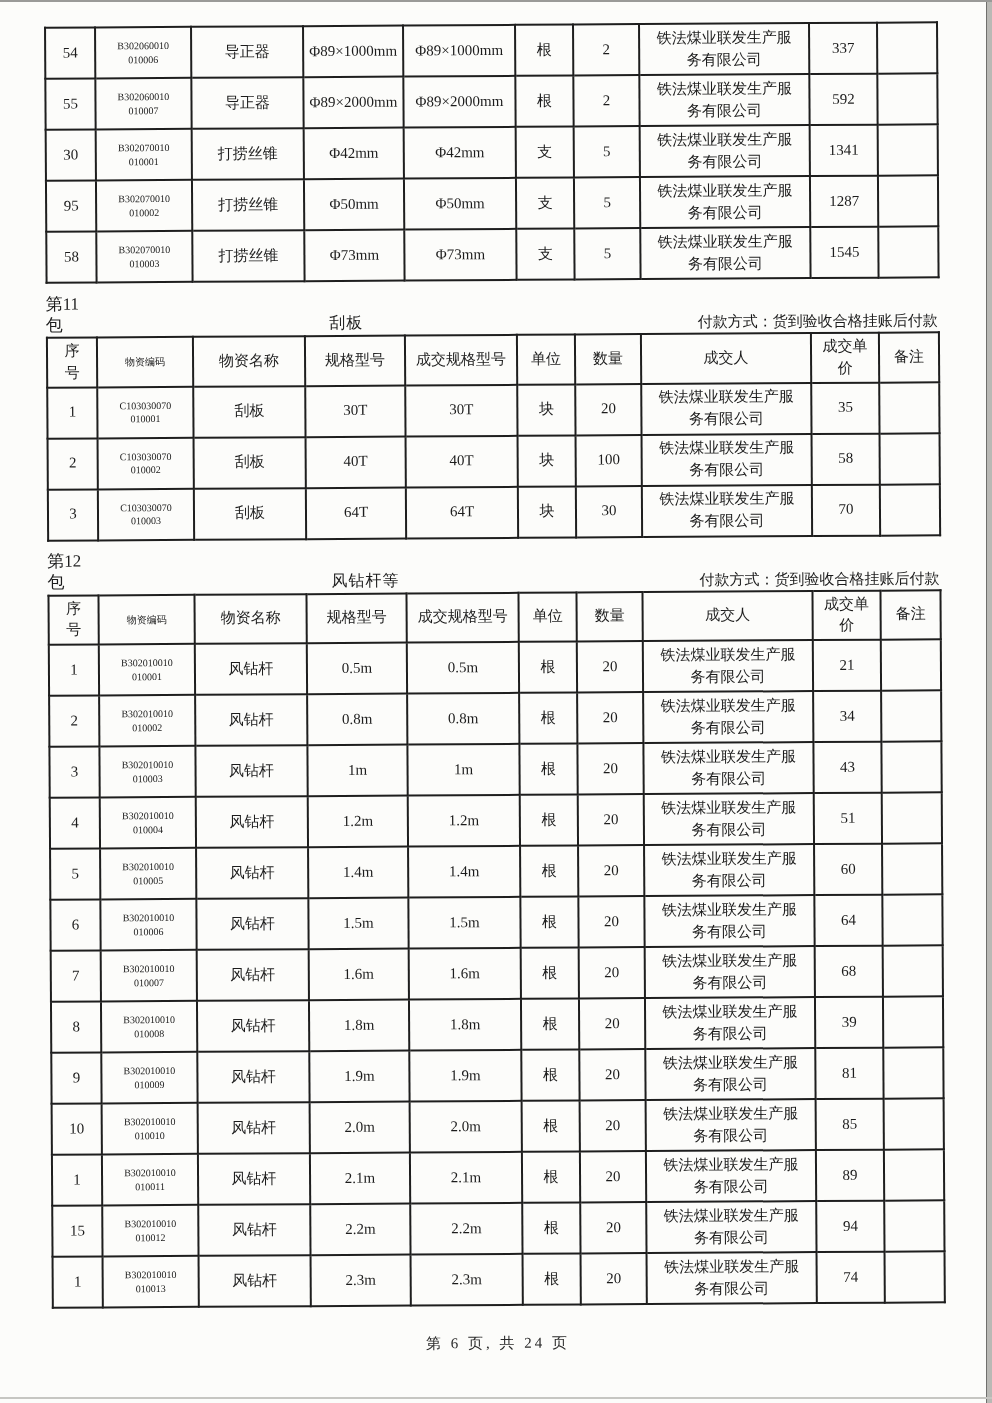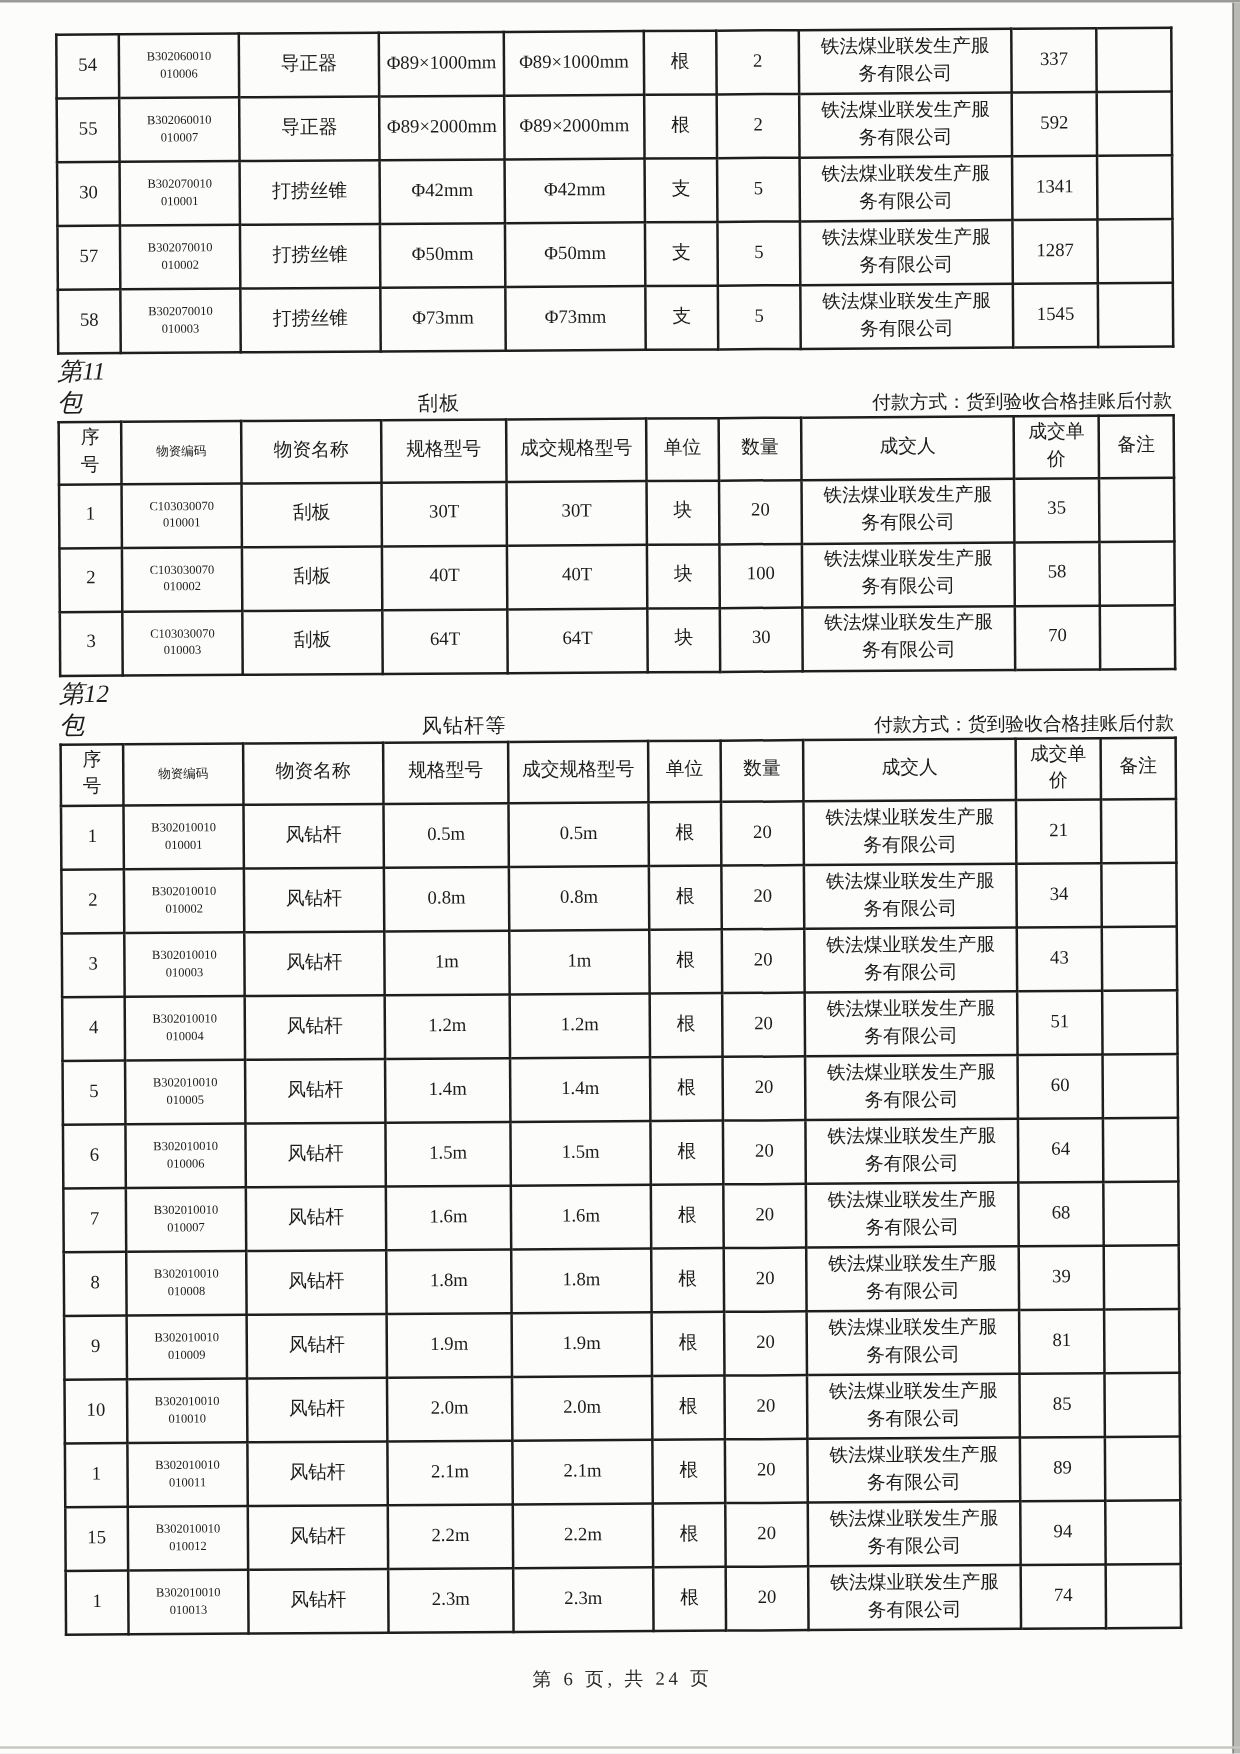--- a/index.html
+++ b/index.html
@@ -24,21 +24,21 @@
         box-sizing:border-box;overflow:hidden;}
   .w0{width:50px}.w1{width:96px}.w2{width:112px}.w3{width:100px}.w4{width:112px}
   .w5{width:58px}.w6{width:66px}.w7{width:170px}.w8{width:68px}.w9{width:60px}
   tbody tr{height:51px;}
   tr.head{height:48px;}
   td.c1, th.small{font-size:10px;line-height:1.35;padding:2px 2px;}
   td.c7{padding:2px 12px;}
   td.c3,td.c4{padding:2px 4px;}
 
   .section{display:flex;align-items:flex-end;height:50px;padding:2px 0 1px 0;}
-  .pkg-label{font-size:20px;line-height:1.25;text-align:left;white-space:pre;font-style:italic;}
+  .pkg-label{font-size:17px;line-height:1.25;text-align:left;white-space:pre;}
   .pkg-title{font-size:16px;margin-left:250px;letter-spacing:1px;}
   .pkg-payment{margin-left:auto;font-size:15px;}
 
   .footer{margin-top:28px;text-align:center;font-size:15px;letter-spacing:3px;color:#2a2a2a;}
 </style>
 </head>
 <body>
 
 <div class="page">
   <div class="tilt">
@@ -88,21 +88,21 @@
               <td class="c2">打捞丝锥</td>
               <td class="c3">Φ42mm</td>
               <td class="c4">Φ42mm</td>
               <td class="c5">支</td>
               <td class="c6">5</td>
               <td class="c7">铁法煤业联发生产服务有限公司</td>
               <td class="c8">1341</td>
               <td class="c9"></td>
             </tr>
             <tr>
-              <td class="c0">57</td>
+              <td class="c0">95</td>
               <td class="c1">B302070010<br>010002</td>
               <td class="c2">打捞丝锥</td>
               <td class="c3">Φ50mm</td>
               <td class="c4">Φ50mm</td>
               <td class="c5">支</td>
               <td class="c6">5</td>
               <td class="c7">铁法煤业联发生产服务有限公司</td>
               <td class="c8">1287</td>
               <td class="c9"></td>
             </tr>

